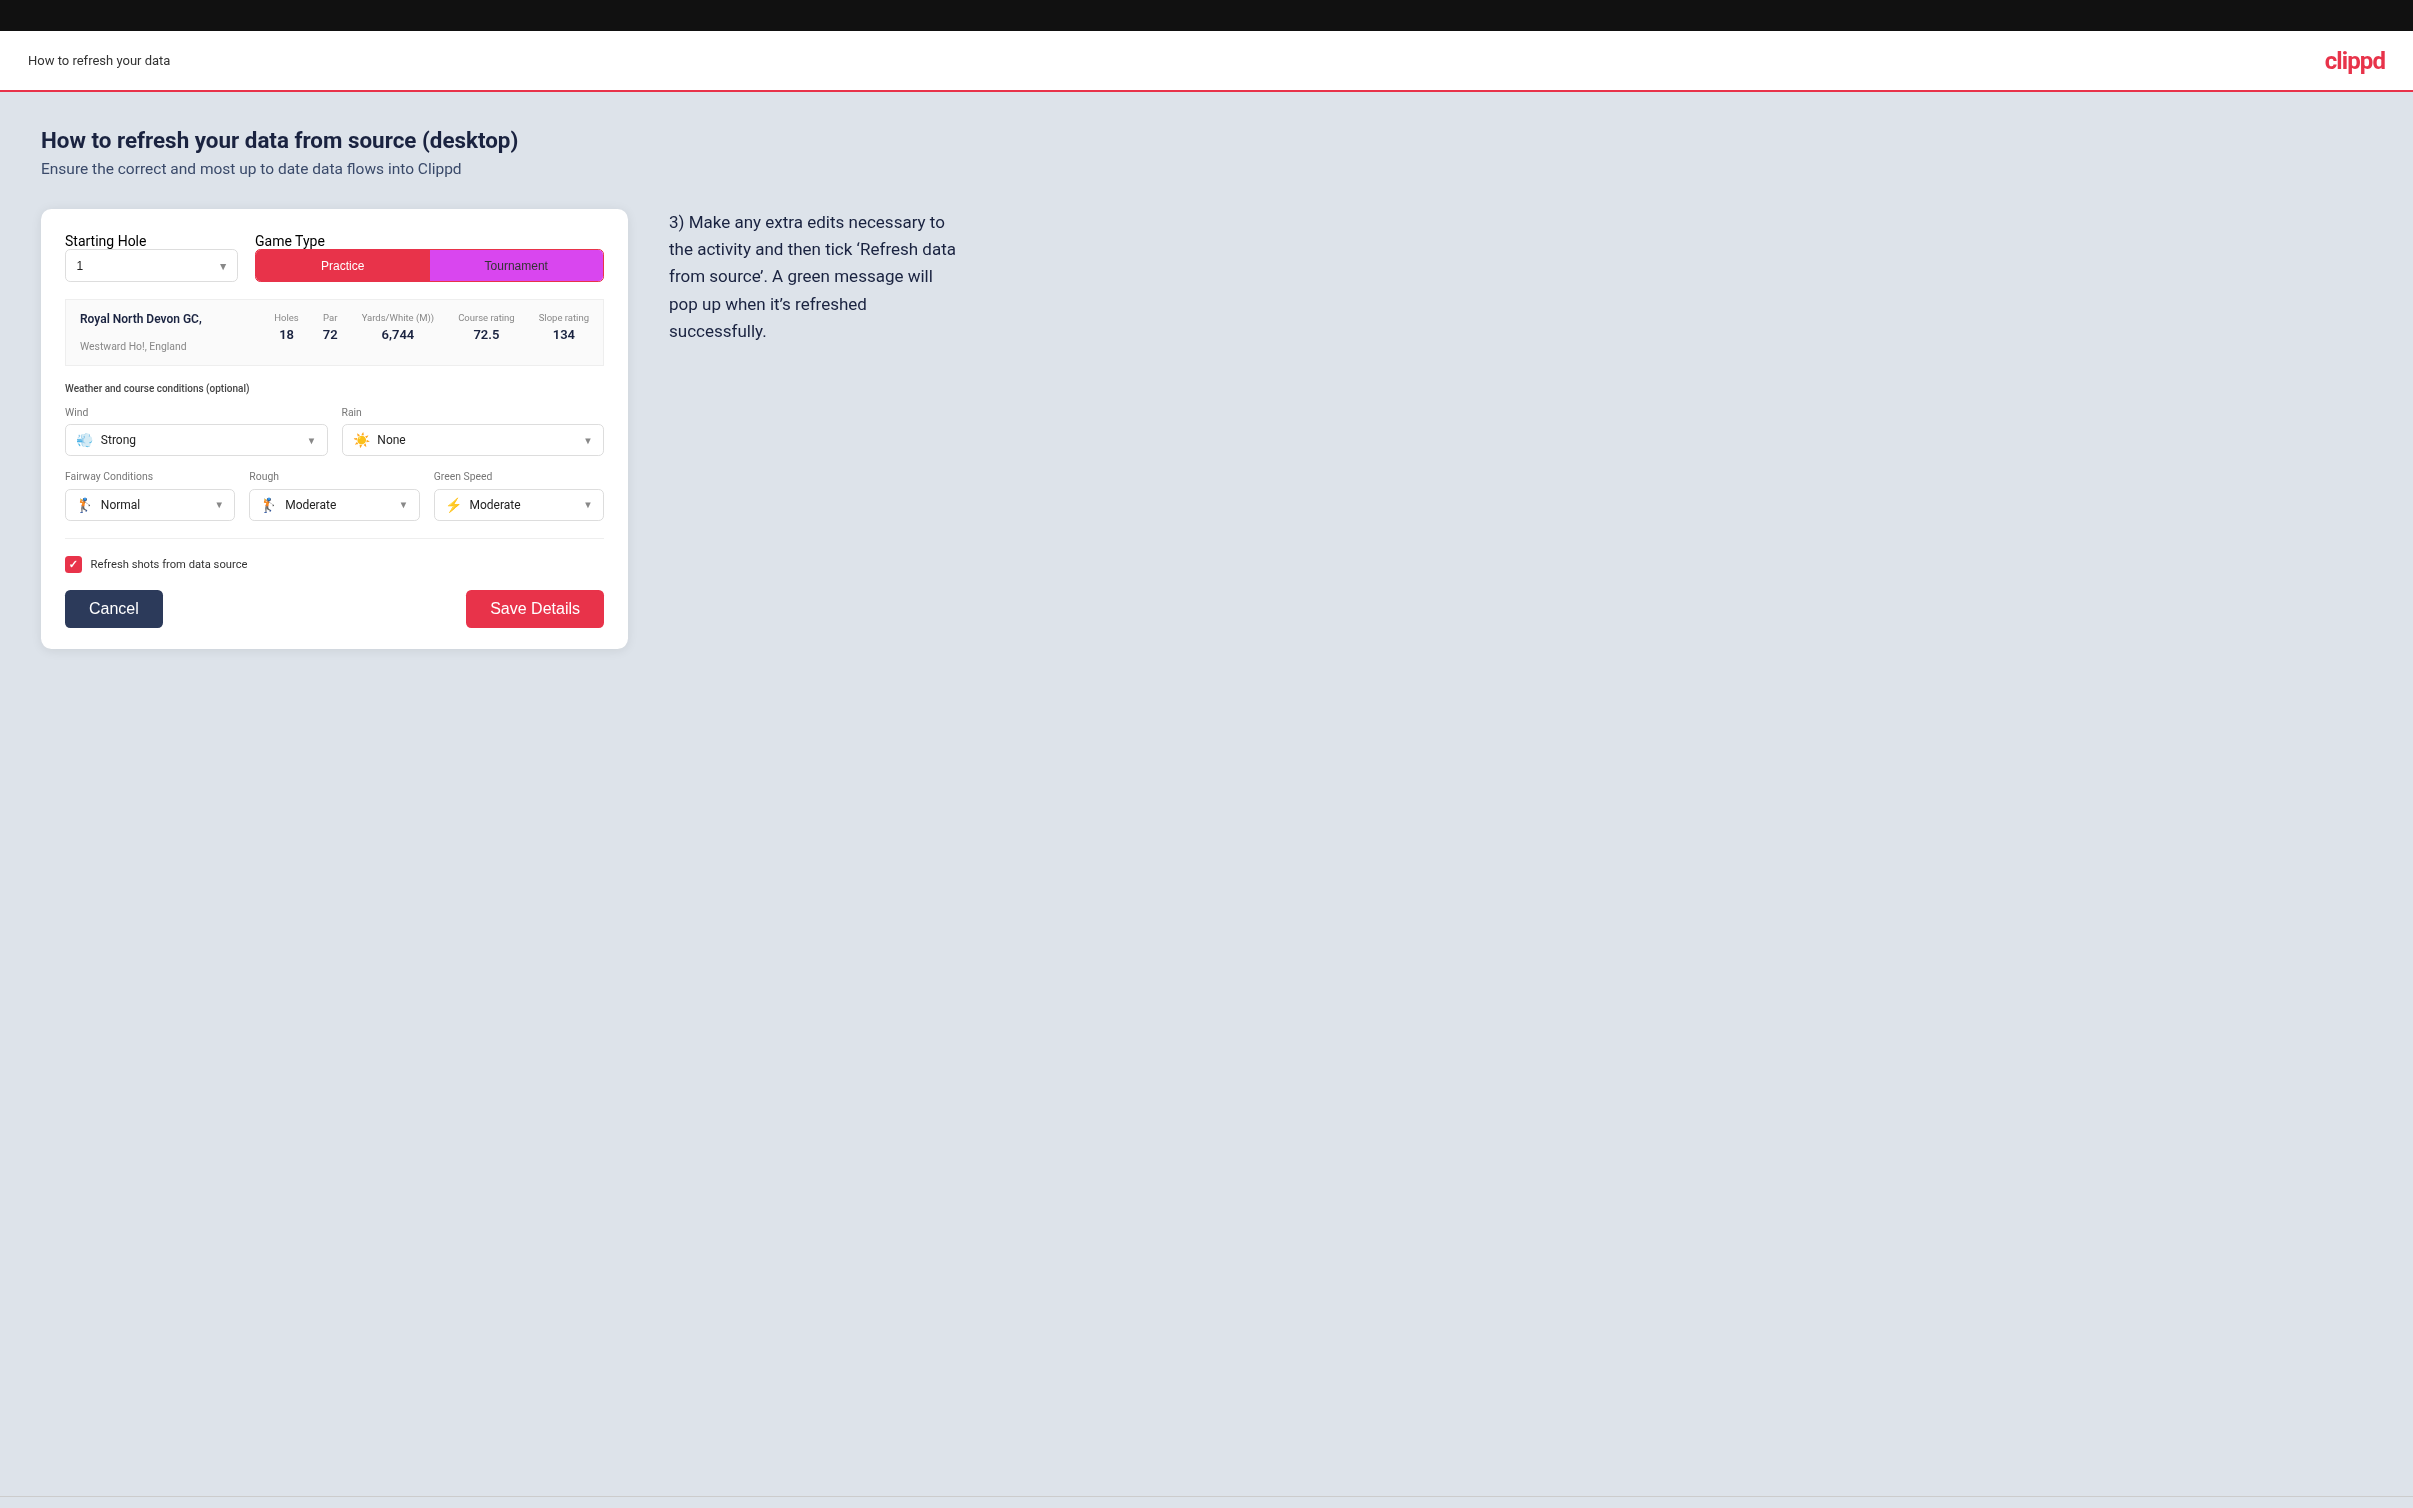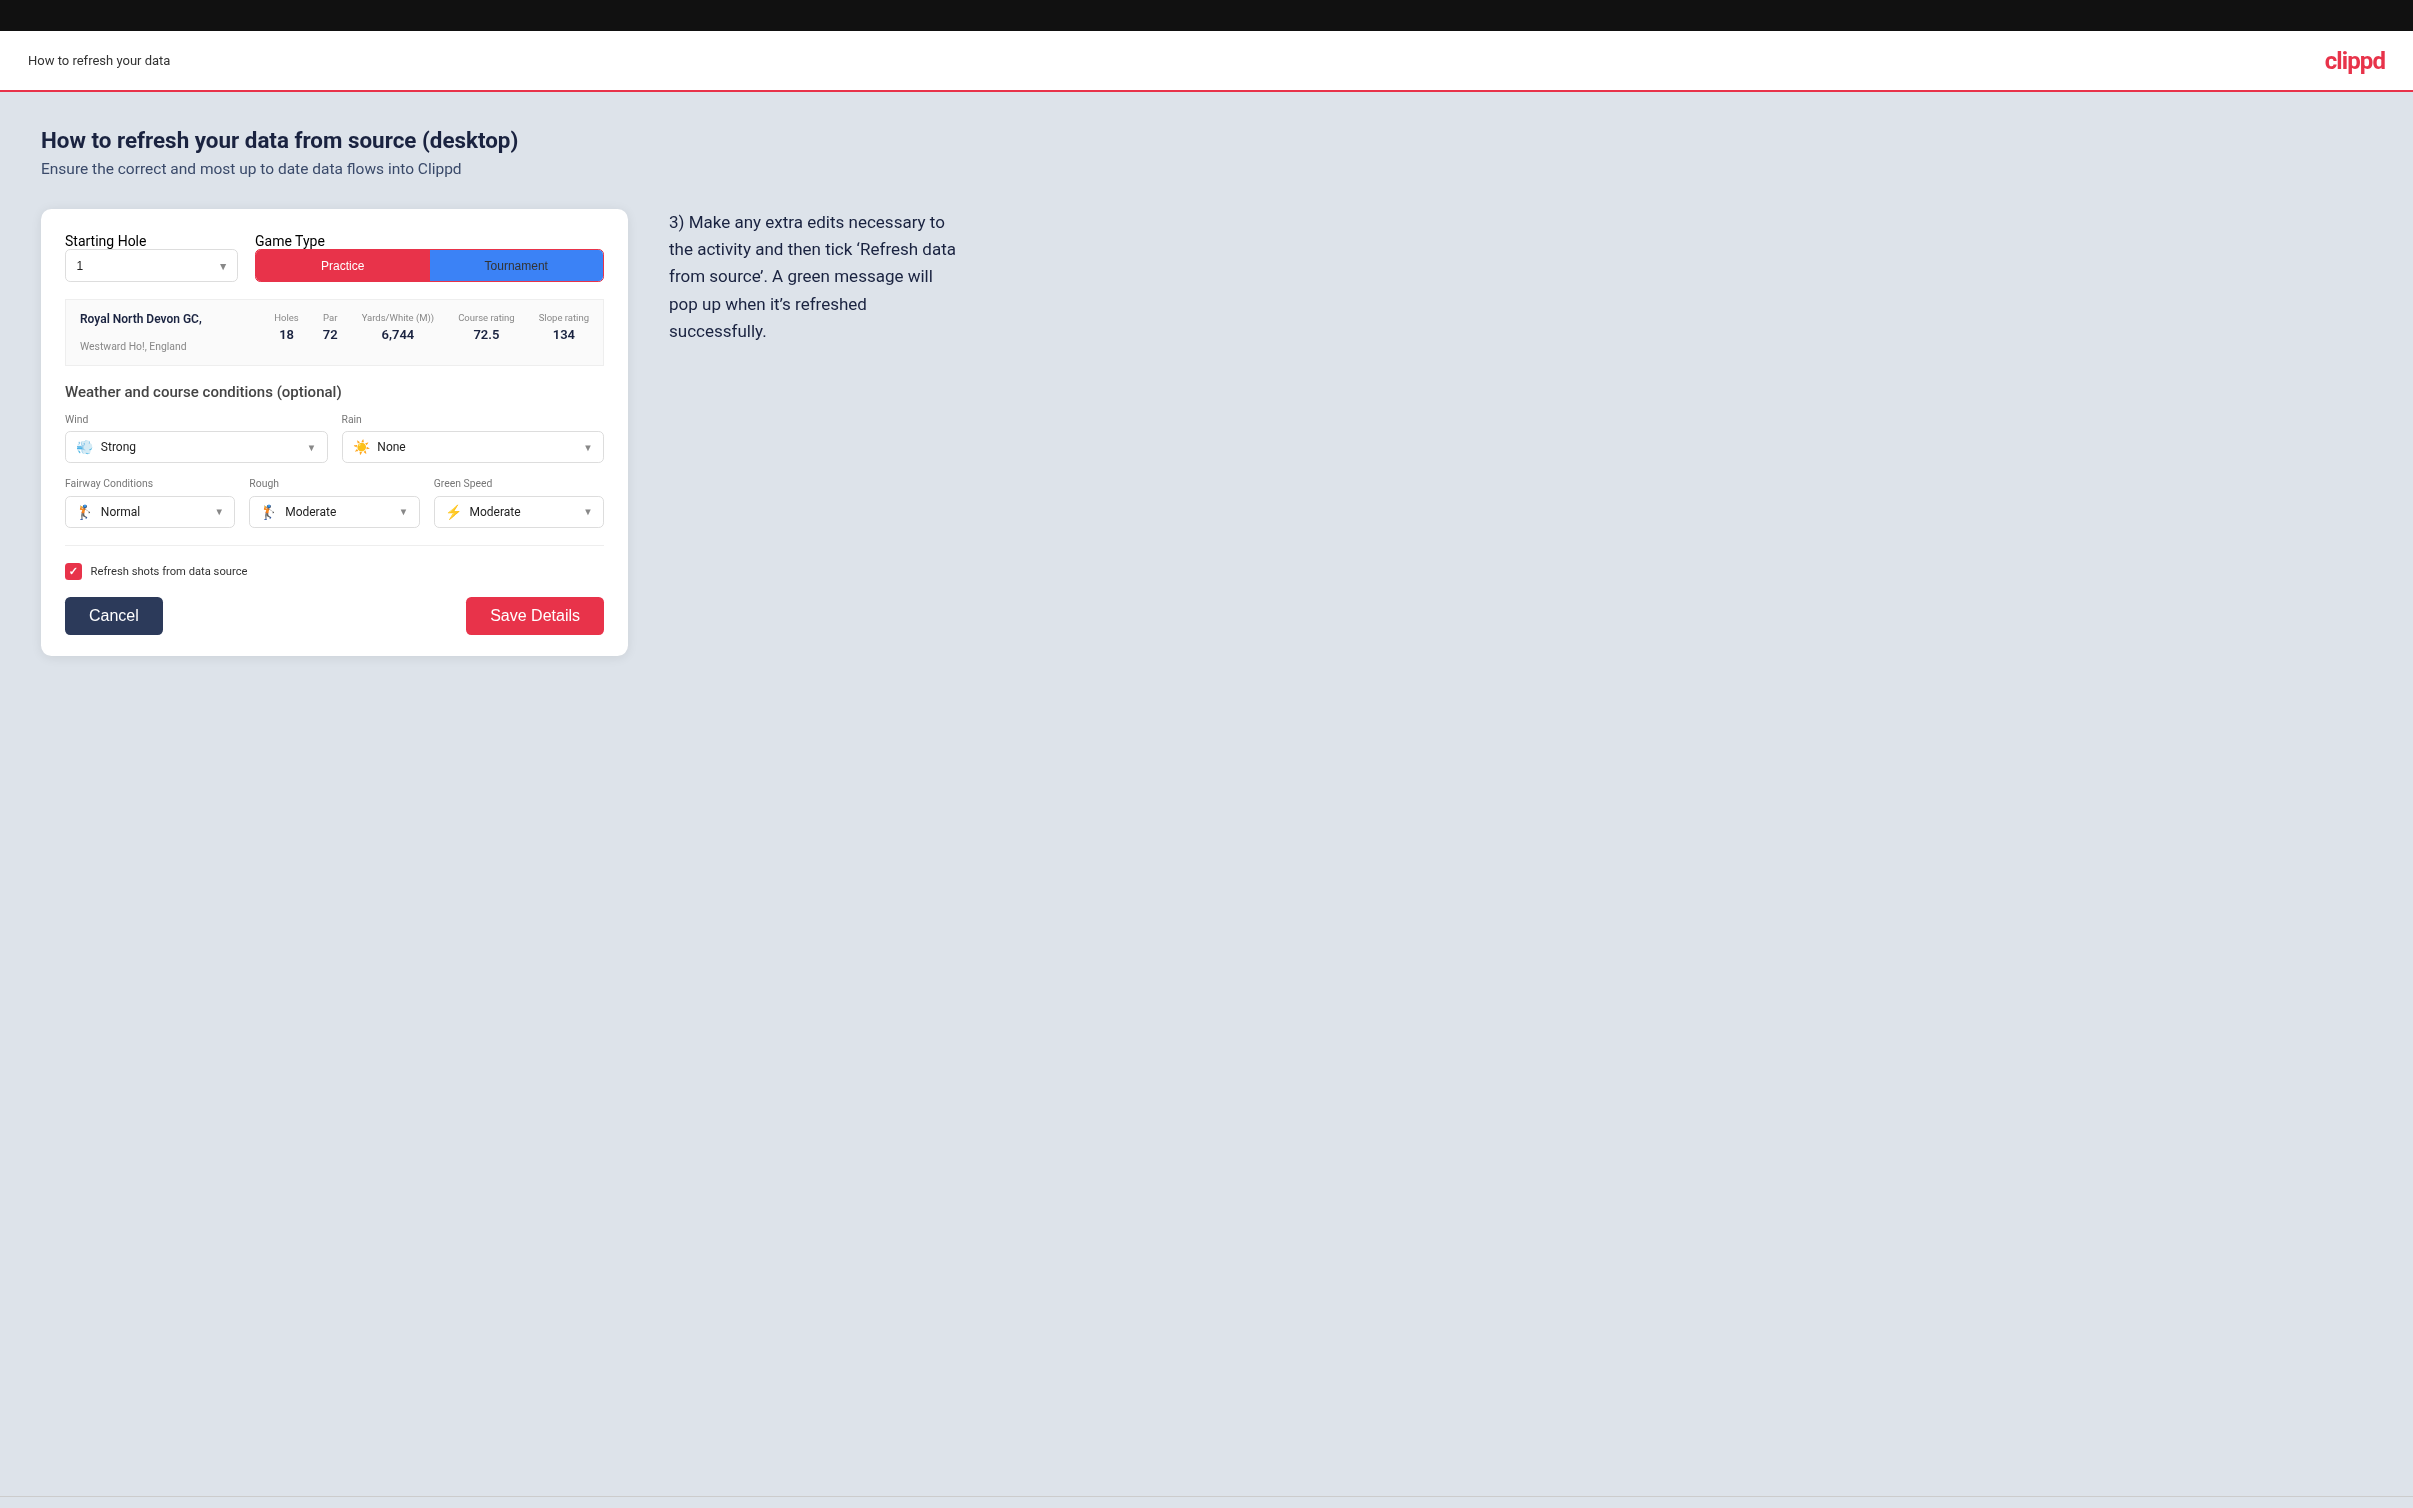--- a/index.html
+++ b/index.html
@@ -110,21 +110,21 @@
       cursor: pointer;
       font-weight: 500;
     }
 
     .game-type-btn.active {
       background: #e8334a;
       color: #fff;
     }
 
     .game-type-btn.inactive {
-      background: #3b82f6;
+      background: #d946ef;
       color: #333;
     }
 
     .course-info-box {
       border: 0.9px solid #eee;
       border-radius: 0;
       padding: 12px 14px;
       margin-bottom: 17px;
       background: #fafafa;
     }
@@ -162,21 +162,21 @@
       margin-bottom: 3.5px;
     }
 
     .course-stat-value {
       font-size: 13px;
       font-weight: 600;
       color: #1a2340;
     }
 
     .weather-section-label {
-      font-size: 15px;
+      font-size: 10px;
       color: #444;
       font-weight: 500;
       margin-bottom: 12px;
     }
 
     .conditions-row {
       display: flex;
       gap: 14px;
       margin-bottom: 14px;
     }

